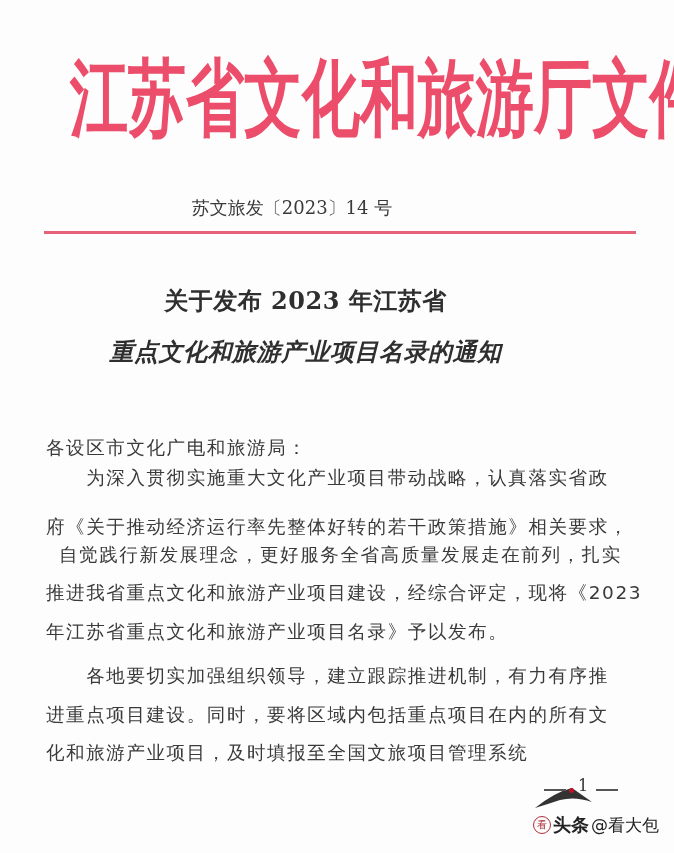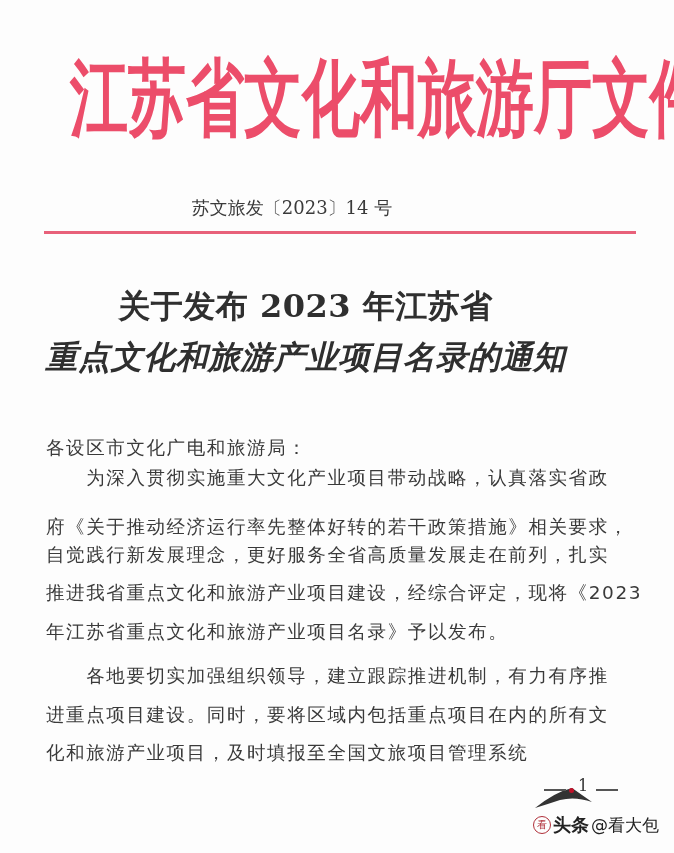--- a/index.html
+++ b/index.html
@@ -51,21 +51,21 @@
       top: 231px;
       width: 592px;
       height: 3px;
       background: #e8617a;
     }
     .title {
       position: absolute;
       left: 0;
       width: 611px;
       text-align: center;
-      font-size: 32px;
+      font-size: 24px;
       font-weight: bold;
       color: #2f2f2f;
       font-family: "DejaVu Serif", serif;
       letter-spacing: 0.5px;
     }
     .title.line1 { top: 285px; }
     .title.line2 { top: 336px; font-style: italic; }
     .para {
       position: absolute;
       left: 46px;
@@ -167,21 +167,21 @@
 
 <div class="doc-number">苏文旅发〔2023〕14 号</div>
 <div class="red-rule"></div>
 
 <div class="title line1">关于发布 2023 年江苏省</div>
 <div class="title line2">重点文化和旅游产业项目名录的通知</div>
 
 <div class="para" style="top:435px;">各设区市文化广电和旅游局：</div>
 <div class="para" style="top:465px;">　　为深入贯彻实施重大文化产业项目带动战略，认真落实省政</div>
 <div class="para" style="top:514px;">府《关于推动经济运行率先整体好转的若干政策措施》相关要求，</div>
-<div class="para" style="top:542px;">自觉践行新发展理念，更好服务全省高质量发展走在前列，扎实</div>
+<div class="para" style="top:542px;margin-left:13px;">自觉践行新发展理念，更好服务全省高质量发展走在前列，扎实</div>
 <div class="para" style="top:580px;">推进我省重点文化和旅游产业项目建设，经综合评定，现将《2023</div>
 <div class="para" style="top:619px;">年江苏省重点文化和旅游产业项目名录》予以发布。</div>
 <div class="para" style="top:663px;">　　各地要切实加强组织领导，建立跟踪推进机制，有力有序推</div>
 <div class="para" style="top:702px;">进重点项目建设。同时，要将区域内包括重点项目在内的所有文</div>
 <div class="para" style="top:740px;">化和旅游产业项目，及时填报至全国文旅项目管理系统</div>
 
 <svg class="footer-mark" viewBox="0 0 140 70" style="left:530px;top:780px;">
   <path d="M5 28 Q 25 12 42 8 L 62 22 Q 45 16 30 20 Q 18 24 5 28 Z" fill="#333"></path>
 </svg>
 <div class="page-dash" style="left:544px;"></div>

